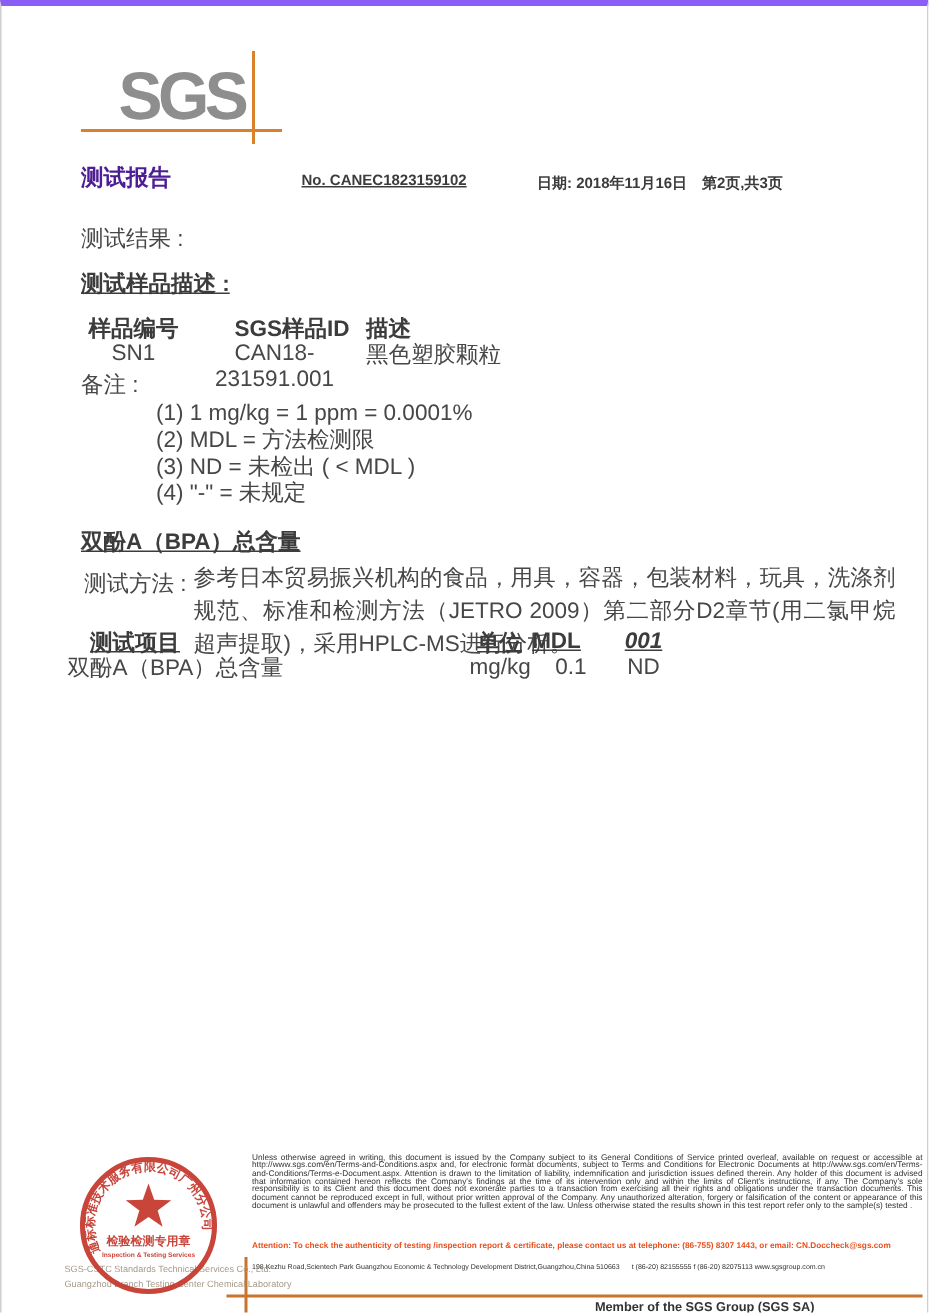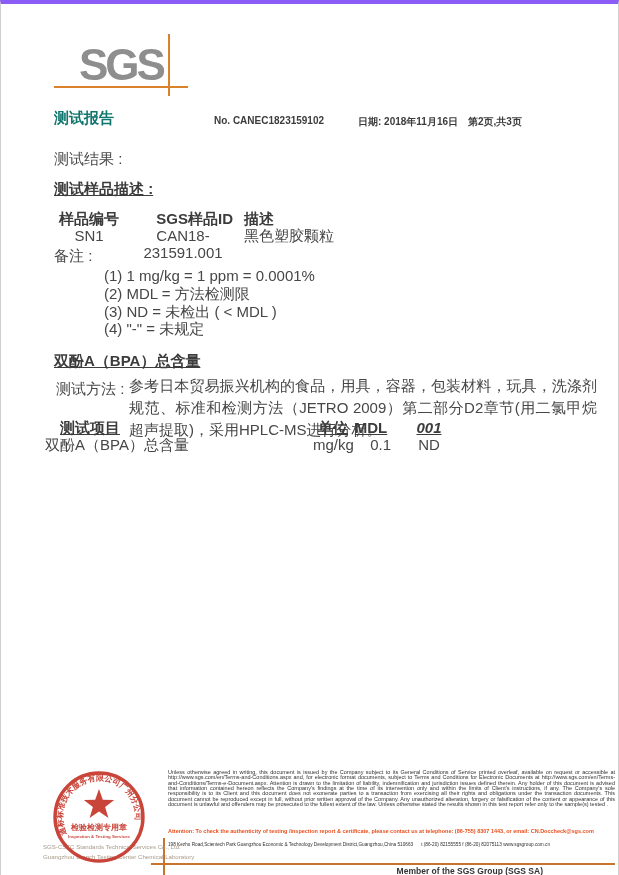--- a/index.html
+++ b/index.html
@@ -9,23 +9,23 @@
         overflow:hidden;}
   .abs{position:absolute;}
 
   
   .logo-text{left:78px;top:36px;font-size:44px;font-weight:700;color:#8e8e8e;
              letter-spacing:-3px;transform:scaleY(1.02);}
   .logo-hline{left:53px;top:82px;width:134px;height:2px;background:#d9822b;}
   .logo-vline{left:167px;top:30px;width:2px;height:62px;background:#d9822b;}
 
   
-  .report-title{left:53px;top:105px;font-size:15px;font-weight:700;color:#0f766e;}
+  .report-title{left:53px;top:105px;font-size:15px;font-weight:700;color:#4c1d95;}
   .hdr{font-size:10px;font-weight:700;color:#3c3c3c;}
-  .report-no{left:213px;top:111px;}
+  .report-no{left:200px;top:111px;text-decoration:underline;}
   .report-date{left:357px;top:111px;}
   .report-page{left:467px;top:111px;}
 
   .body-text{font-size:15px;color:#474747;}
   .bold{font-weight:700;color:#3c3c3c;}
   .uline{text-decoration:underline;}
 
   .results-label{left:53px;top:146px;}
   .sample-title{left:53px;top:176px;}
 

